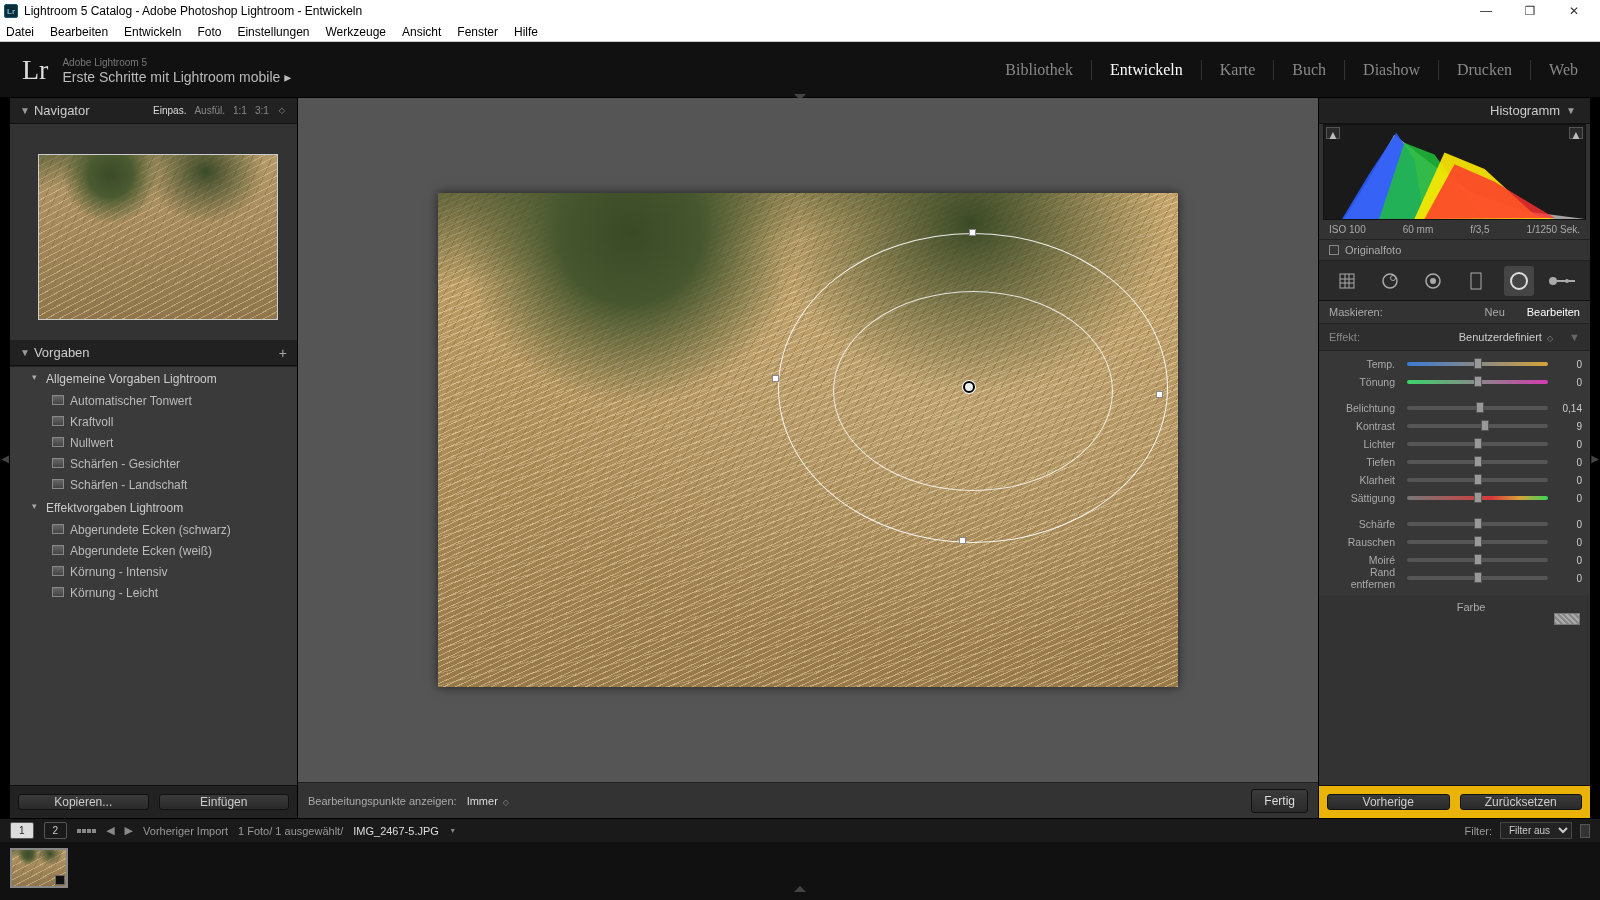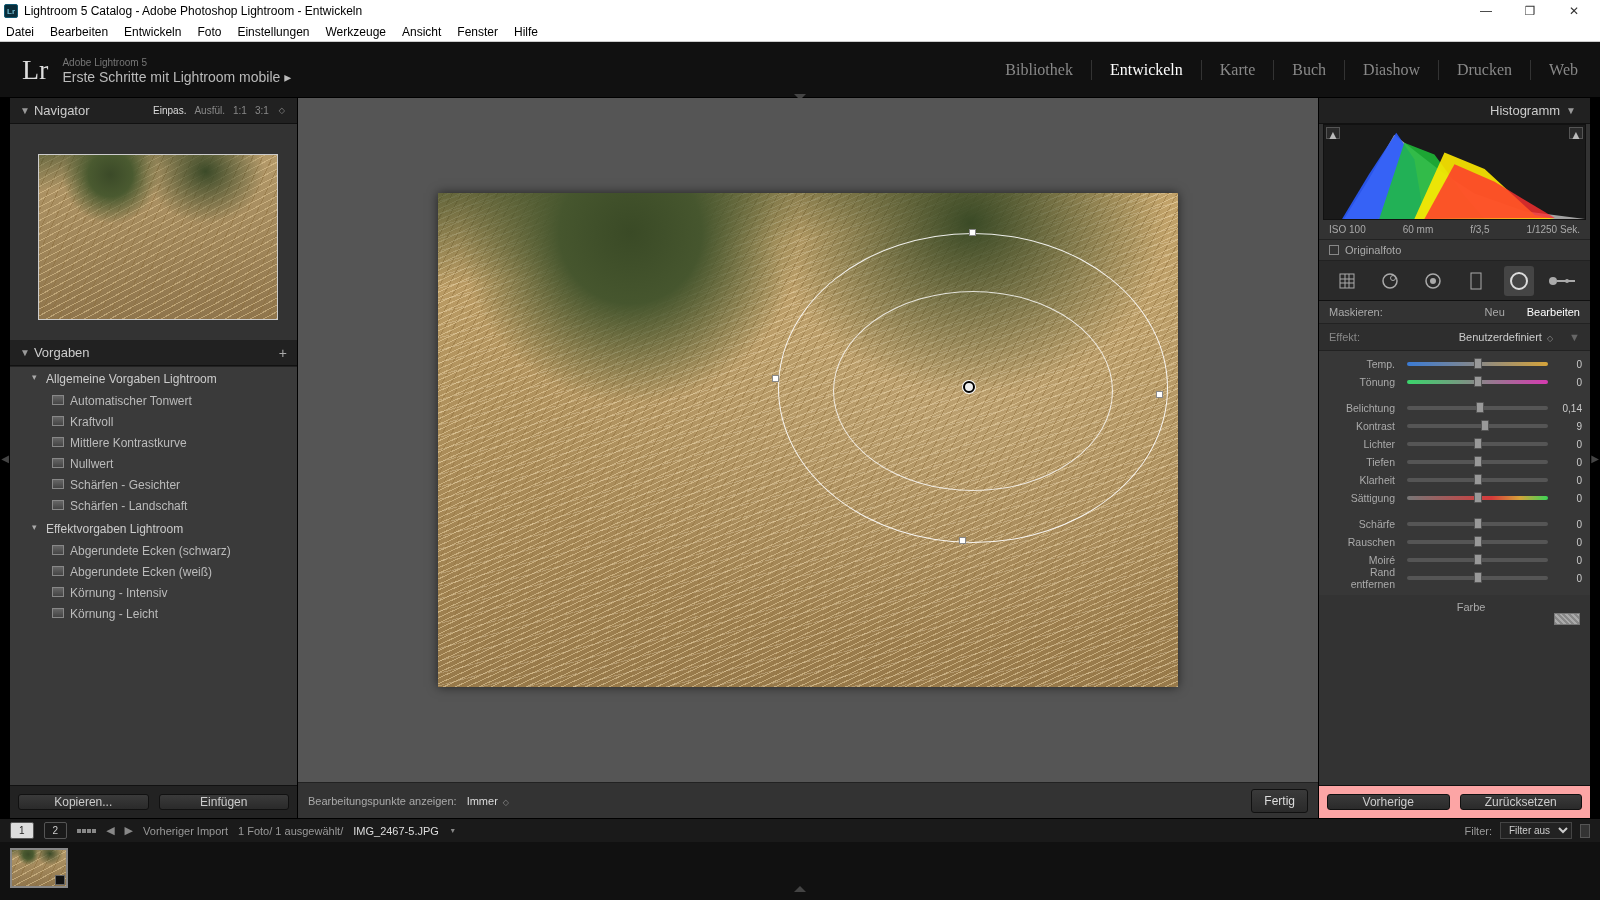--- a/index.html
+++ b/index.html
@@ -98,21 +98,21 @@
 .sld .lab { width:74px; text-align:right; padding-right:6px; font-size:10.5px;}
 .sld .track { flex:1; height:4px; background:#555; position:relative; border-radius:2px; margin:0 6px;}
 .sld .track .knob { position:absolute; top:-4px; width:8px; height:11px; background:#999; border:1px solid #555; border-radius:1px; transform:translateX(-50%);}
 .sld .val { width:28px; text-align:right; font-size:10px; color:#ccc;}
 .sld.gap { margin-top:8px;}
 .sld.grad .track{ background:linear-gradient(90deg,#3a7bd5,#888,#d5a33a);}
 .sld.grad2 .track{ background:linear-gradient(90deg,#3ad56b,#888,#d53ab0);}
 .sld.sat .track{ background:linear-gradient(90deg,#777,#d53a3a 60%,#d5a33a 80%,#3ad556);}
 .colorrow{ display:flex; align-items:center; padding:6px 10px; font-size:11px; color:#aaa;flex-direction:column;}
 .colorrow .sw{ margin-left:auto; width:26px; height:12px; border:1px solid #777; background:repeating-linear-gradient(45deg,#888 0 2px,#aaa 2px 4px);}
-.rbtns { display:flex; gap:10px; padding:8px; background:#fca5a5; border-top:1px solid #111; margin-top:auto;}
+.rbtns { display:flex; gap:10px; padding:8px; background:#eab308; border-top:1px solid #111; margin-top:auto;}
 
 #strip { height:104px; background:#111; }
 #stripbar { height:24px; background:#1a1a1a; display:flex; align-items:center; padding:0 10px; gap:10px; font-size:11px; color:#999; border-top:1px solid #000; position:relative;}
 #stripbar .pill{ padding:2px 8px; border:1px solid #555; border-radius:2px; font-size:10px; color:#ccc;}
 #stripbar .pill.on{ background:#ddd; color:#222;}
 #stripbar .grid-icon{ display:inline-flex; gap:1px;}
 #stripbar .grid-icon i{ width:4px; height:4px; background:#888;}
 #stripbar .rspace{ margin-left:auto; display:flex; align-items:center; gap:8px;}
 #stripbar select{ background:#222; color:#ccc; border:1px solid #444; font-size:10px; padding:1px 4px;}
 #stripstrip { height:56px; padding:6px 10px; display:flex; gap:6px; position:relative;}
@@ -194,21 +194,20 @@
 
     <div class="phdr">
       <span class="t">▼</span>
       <span>Vorgaben</span>
       <span class="plus">+</span>
     </div>
     <div class="plist">
       <div class="pgroup">Allgemeine Vorgaben Lightroom</div>
       <div class="pitem">Automatischer Tonwert</div>
       <div class="pitem">Kraftvoll</div>
-      <div class="pitem">Mittlere Kontrastkurve</div>
       <div class="pitem">Nullwert</div>
       <div class="pitem">Schärfen - Gesichter</div>
       <div class="pitem">Schärfen - Landschaft</div>
       <div class="pgroup">Effektvorgaben Lightroom</div>
       <div class="pitem">Abgerundete Ecken (schwarz)</div>
       <div class="pitem">Abgerundete Ecken (weiß)</div>
       <div class="pitem">Körnung - Intensiv</div>
       <div class="pitem">Körnung - Leicht</div>
     </div>
     <div class="lbtns">

